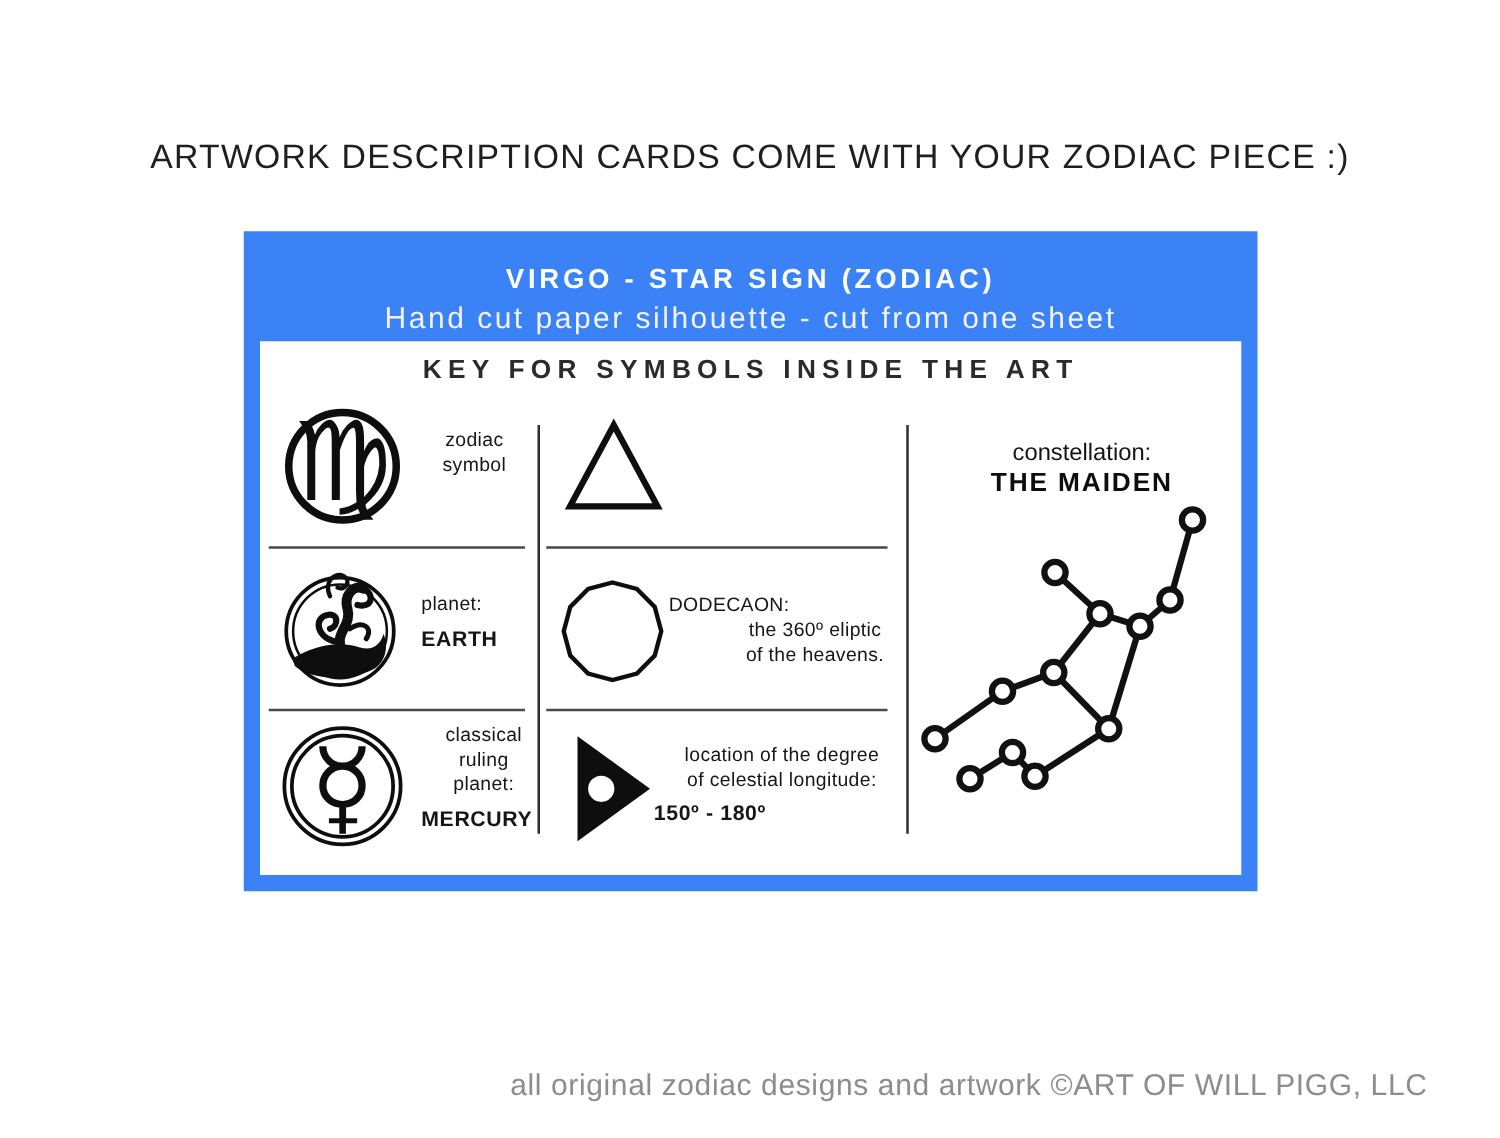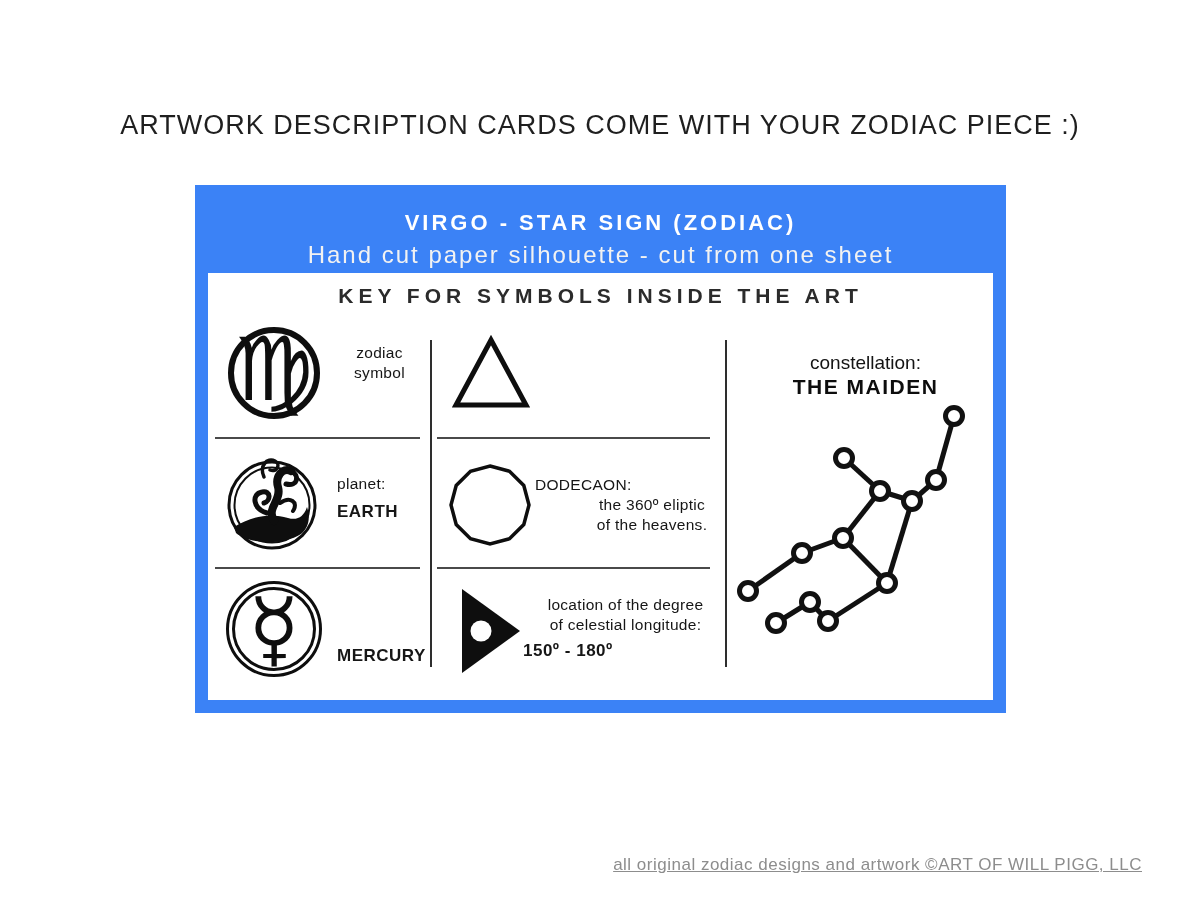--- a/index.html
+++ b/index.html
@@ -50,22 +50,22 @@
 
   svg { display:block; overflow:visible; }
 
   
   .const-label { position:absolute; left:540px; top:79px; width:235px; text-align:center;
                  font-size:19px; color:#141414; }
   .const-value { position:absolute; left:540px; top:102px; width:235px; text-align:center;
                  font-size:21px; font-weight:700; letter-spacing:1.5px; color:#0d0d0d; }
 
   
-  .footer-credit { position:absolute; top:855px; right:58px; font-size:17px;
-                   color:#8d8d8d; letter-spacing:.5px;text-decoration:underline; }
+  .footer-credit { position:absolute; top:855px; right:58px; font-size:24px;
+                   color:#8d8d8d; letter-spacing:.5px; }
 </style>
 </head>
 <body>
 
 <div class="stage">
 
   <div class="page-heading">ARTWORK DESCRIPTION CARDS COME WITH YOUR ZODIAC PIECE :)</div>
 
   <div class="card">
     <div class="card-title">VIRGO - STAR SIGN (ZODIAC)</div>
@@ -104,20 +104,23 @@
       <div class="cell-text" style="left:129px; top:201px; width:95px;">planet:</div>
       <div class="cell-text bold-val" style="left:129px; top:223px; width:95px;">EARTH</div>
 
       <div class="icon-box" style="left:14px; top:304px; width:104px; height:104px;">
         <div class="ring-outer">
             <div class="ring-inner">
           <span class="zglyph">☿</span>
         </div>
           </div>
       </div>
+      <div class="cell-text preline" style="left:129px; top:306px; width:100px;">classical
+ruling
+planet:</div>
       <div class="cell-text bold-val" style="left:129px; top:367px; width:110px;">MERCURY</div>
 
       <div class="icon-box" style="left:243px; top:60px; width:80px; height:80px;">
         <svg width="80" height="76" viewBox="0 0 80 76">
           <polygon points="40,5 75,70 5,70" fill="none" stroke="#0e0e0e" stroke-width="5"></polygon>
         </svg>
       </div>
 
       <div class="icon-box" style="left:240px; top:190px; width:84px; height:84px;">
         <svg width="84" height="84" viewBox="0 0 84 84">

